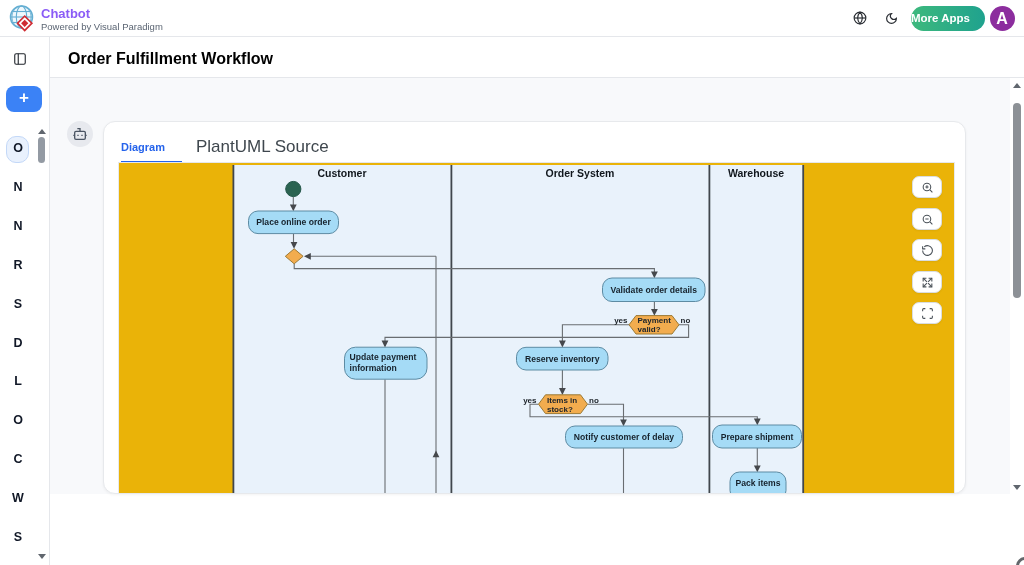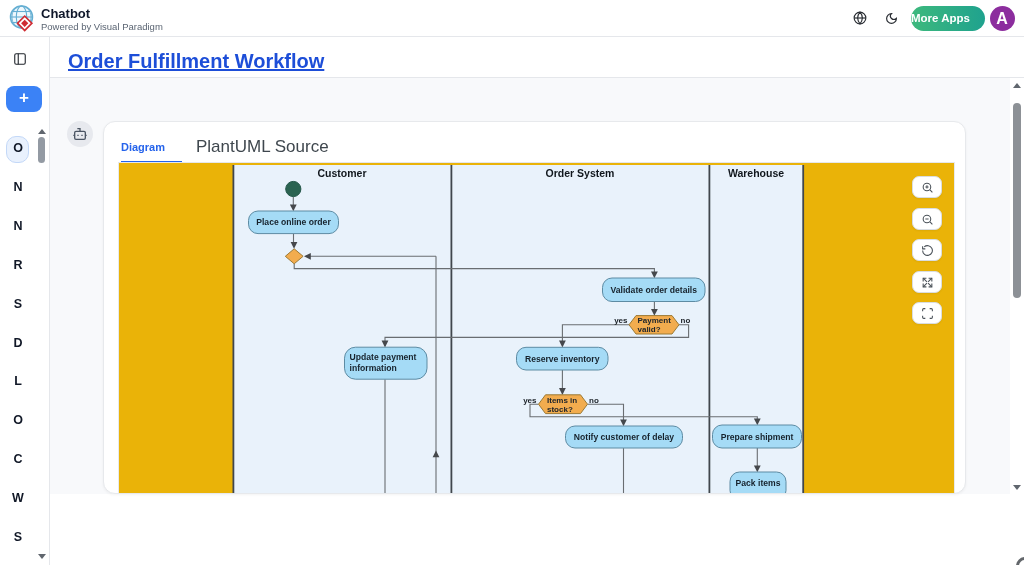--- a/index.html
+++ b/index.html
@@ -4,21 +4,21 @@
 <style>
 * { margin:0; padding:0; box-sizing:border-box; }
 html,body { width:1024px; height:565px; overflow:hidden; background:#fff;
   font-family:"Liberation Sans", sans-serif; }
 .abs { position:absolute; }
 #page { position:relative; width:1024px; height:565px; }
 
 
 #header { left:0; top:0; width:1024px; height:37px; background:#fff;
   border-bottom:1px solid #e5e7eb; z-index:20; }
-#brand-name { left:41px; top:6px; font-size:13px; font-weight:bold; color:#0f172a; }
+#brand-name { left:41px; top:6px; font-size:13px; font-weight:bold; color:#8b5cf6; }
 #brand-sub { left:41px; top:21px; font-size:9.5px; color:#5b6573; }
 #brand-sub a { color:#5b6573; }
 #moreapps { left:911px; top:5.5px; width:74px; height:25px; border-radius:13px;
   background:linear-gradient(90deg,#3db97d,#1fa28e); color:#fff; font-size:11.5px;
   font-weight:bold; line-height:25px; }
 #avatar { left:989.5px; top:5.5px; width:25px; height:25px; border-radius:50%;
   background:#8c2d9e; color:#fff; font-size:16px; font-weight:bold; text-align:center;
   line-height:25px; }
 
 
@@ -34,21 +34,21 @@
 #sscroll-thumb { left:38px; top:100px; width:7px; height:26px; border-radius:3.5px;
   background:#939aa3; }
 .tri-up { width:0; height:0; border-left:4px solid transparent;
   border-right:4px solid transparent; border-bottom:5px solid #60666e; }
 .tri-down { width:0; height:0; border-left:4px solid transparent;
   border-right:4px solid transparent; border-top:5px solid #60666e; }
 
 
 #titlebar { left:50px; top:37px; width:974px; height:41px; background:#fff;
   border-bottom:1px solid #e5e7eb; }
-#titletext { left:18px; top:13px; font-size:20px; font-weight:bold; color:#1d4ed8;text-decoration:underline; }
+#titletext { left:18px; top:13px; font-size:16px; font-weight:bold; color:#000000; }
 
 
 #chat { left:50px; top:78px; width:974px; height:416px; background:#f8f9fb; }
 #botav { left:17px; top:43px; width:26px; height:26px; border-radius:50%;
   background:#e7e9ee; }
 #card { left:53px; top:43px; width:863px; height:373px; background:#fff;
   border:1px solid #e7e9ec; border-radius:12px;
   box-shadow:0 1px 3px rgba(0,0,0,0.05); overflow:hidden; }
 #tab1 { left:17px; top:12px; width:61px; height:29px; color:#2563eb; font-size:11px;
   font-weight:bold; text-align:left; line-height:26px;

